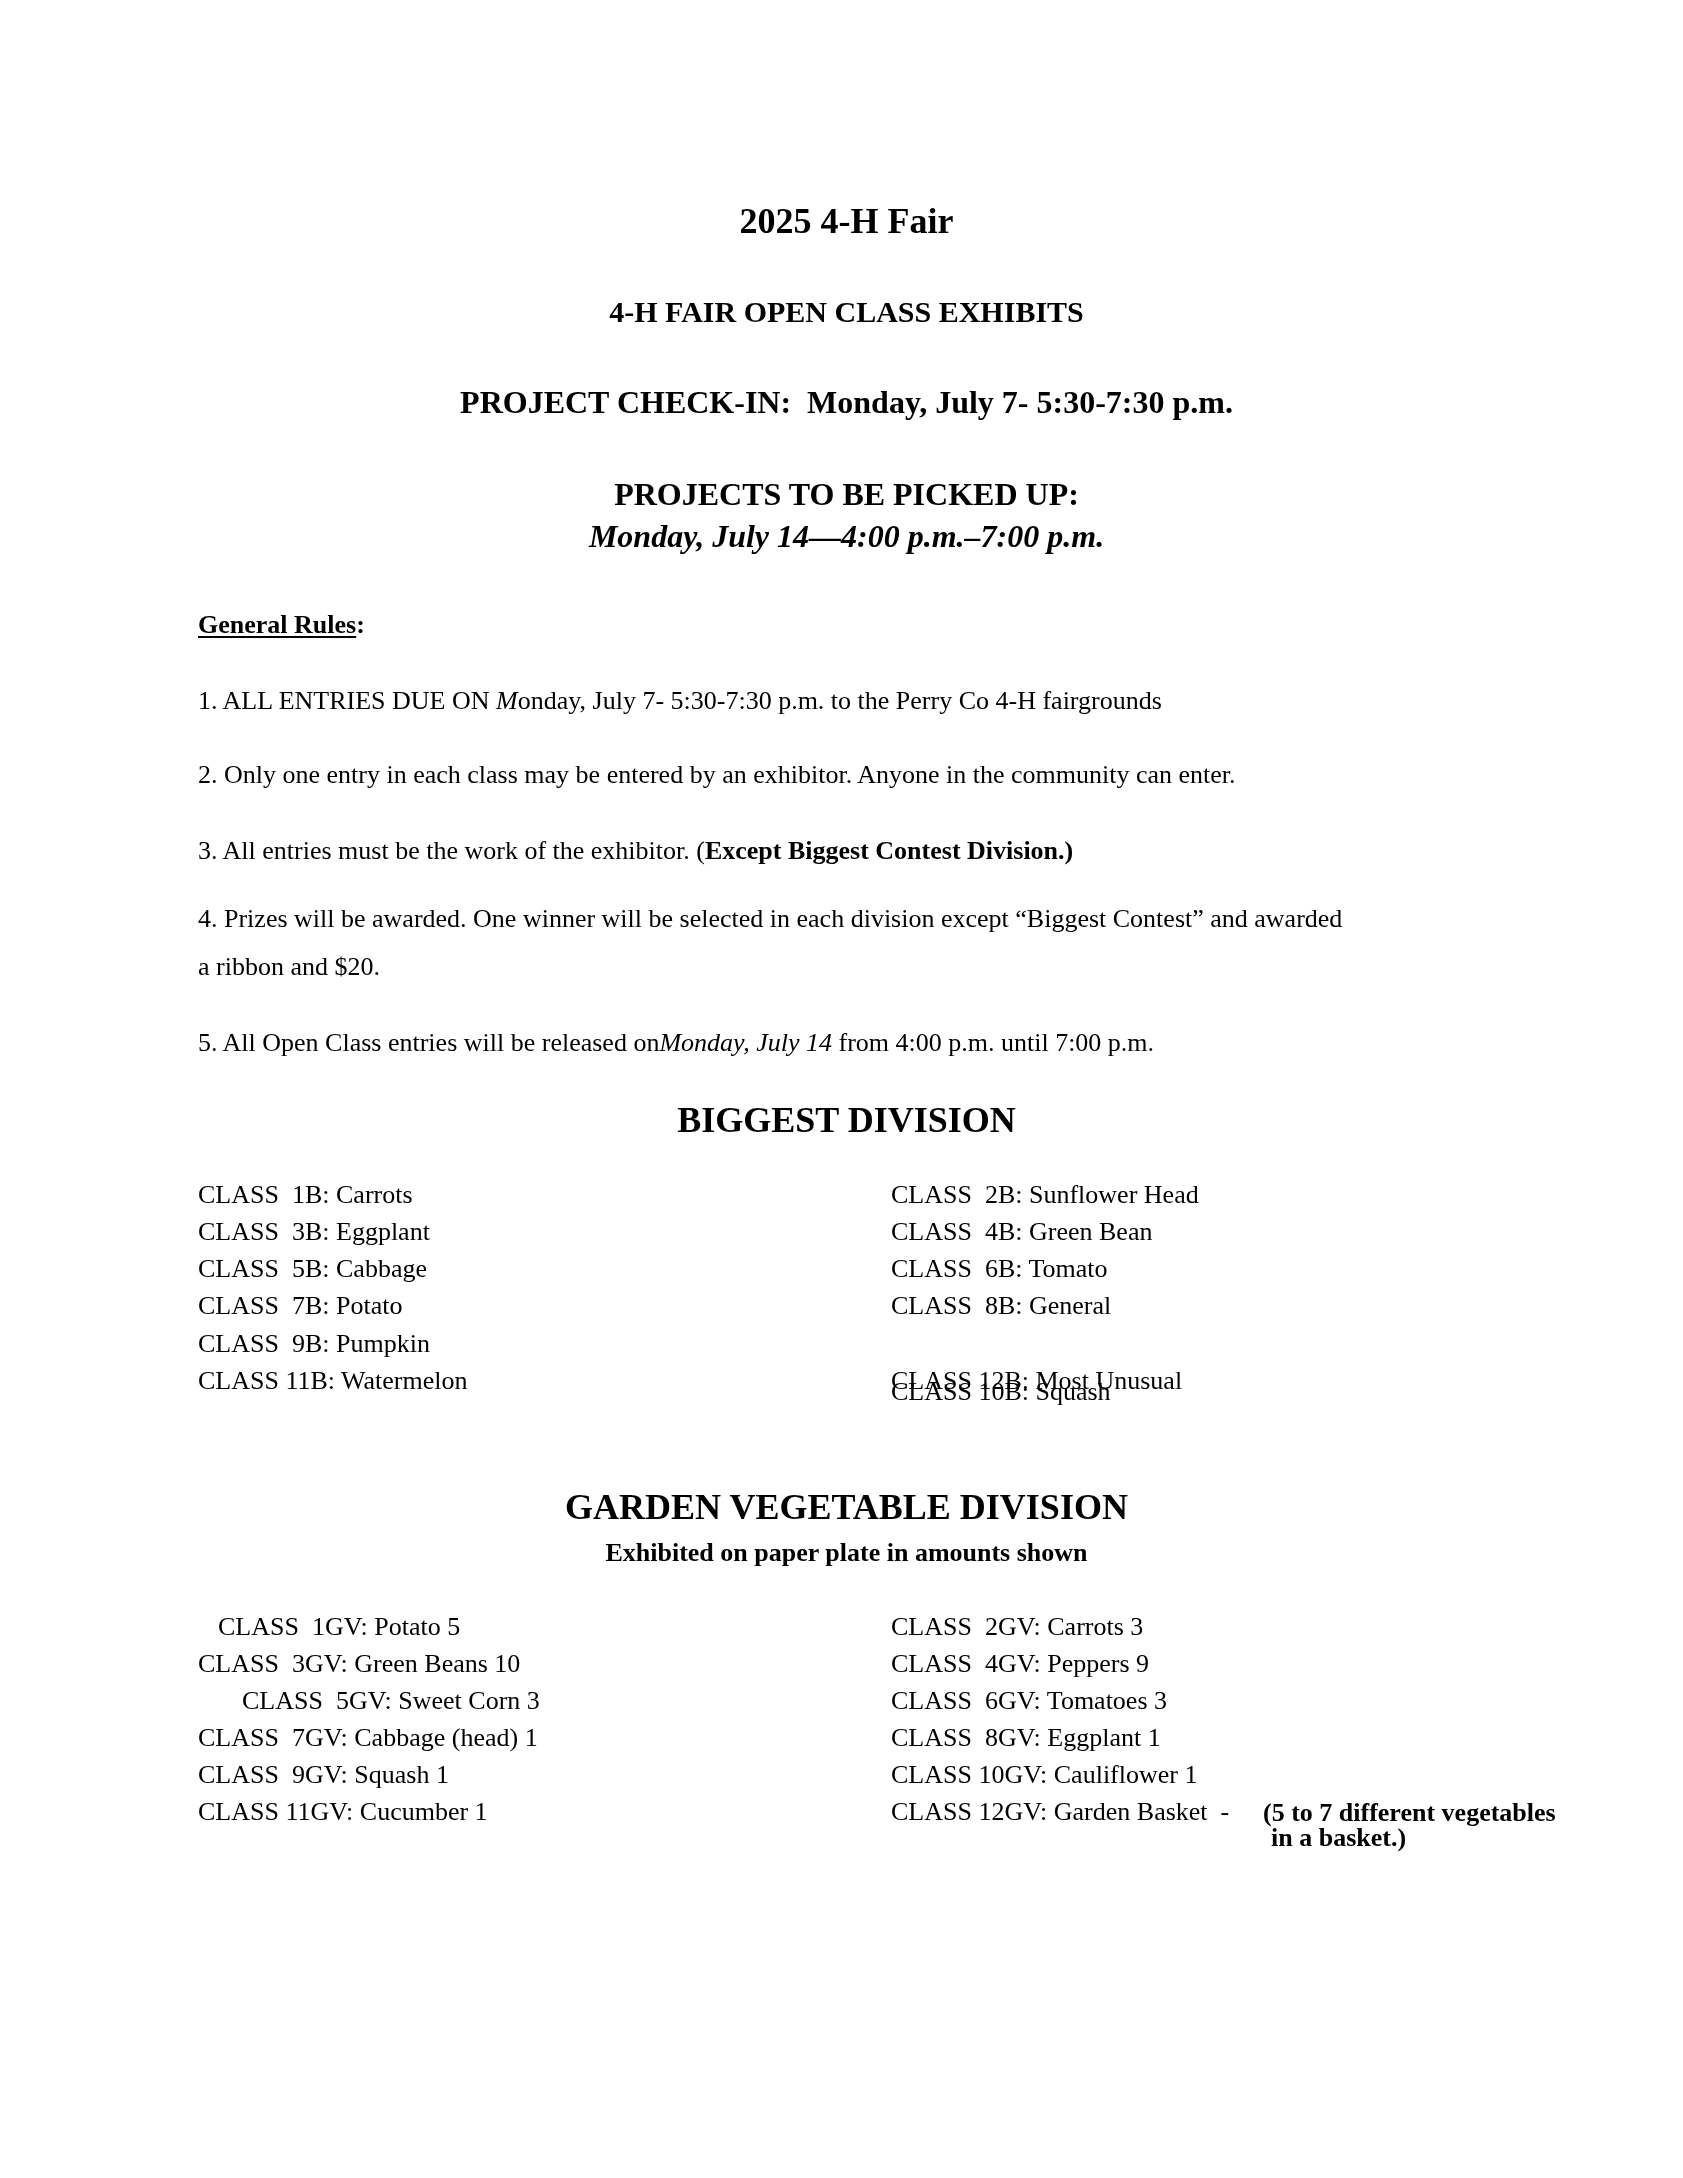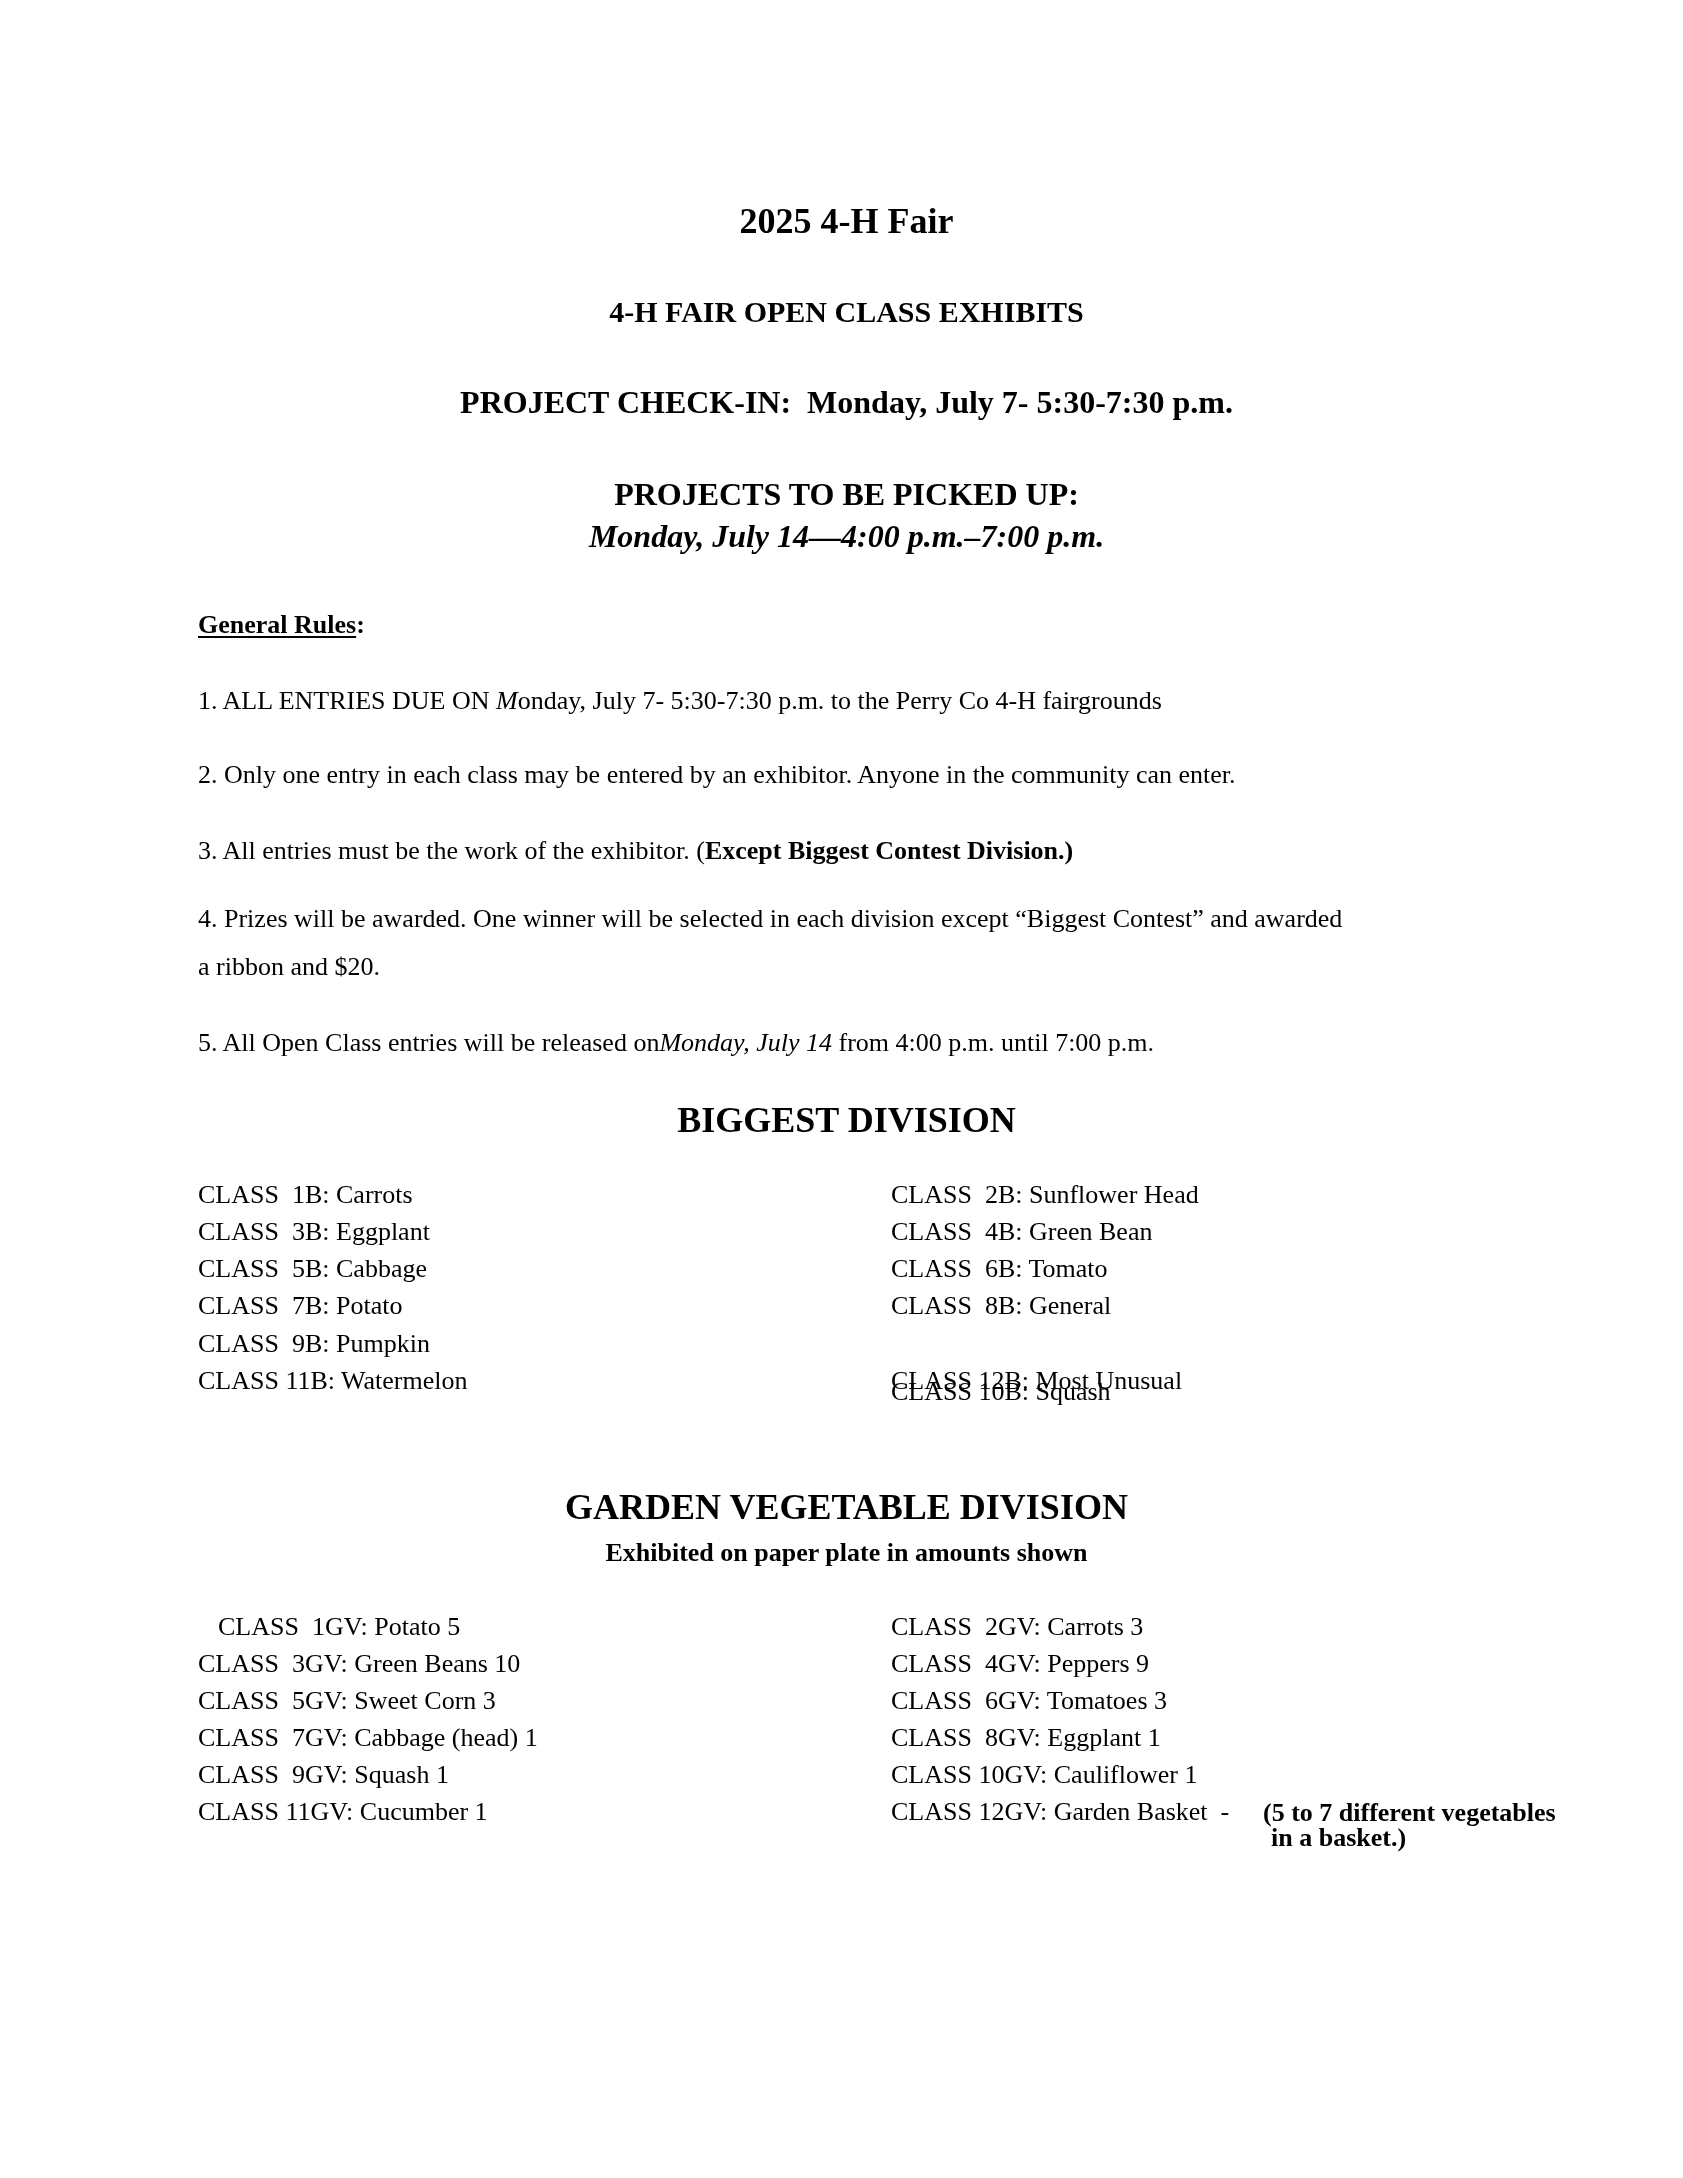--- a/index.html
+++ b/index.html
@@ -72,21 +72,21 @@
   <div class="abs cls" style="left:891px; top:1331px;"><span class="code" style="white-space:pre;margin-top:48px;">CLASS 10B:</span> <span>Squash</span></div>
   <div class="abs cls" style="left:891px; top:1368px;"><span class="code" style="white-space:pre;">CLASS 12B:</span> <span>Most Unusual</span></div>
 </div>
 
 <div class="abs center div-title" style="top:1489px;">GARDEN VEGETABLE DIVISION</div>
 <div class="abs center body-text bold" style="top:1540px;">Exhibited on paper plate in amounts shown</div>
 
 <div>
   <div class="abs cls" style="left:198px; top:1614px;margin-left:20px;"><span class="code" style="white-space:pre;">CLASS  1GV:</span>  <span>Potato 5</span></div>
   <div class="abs cls" style="left:198px; top:1651px;"><span class="code" style="white-space:pre;">CLASS  3GV:</span>  <span>Green Beans 10</span></div>
-  <div class="abs cls" style="left:198px; top:1688px;"><span class="code" style="white-space:pre;">CLASS  5GV:</span>  <span>Sweet Corn 3</span></div>
+  <div class="abs cls" style="left:198px; top:1688px;"><span class="code" style="white-space:pre;margin-left:44px;">CLASS  5GV:</span>  <span>Sweet Corn 3</span></div>
   <div class="abs cls" style="left:198px; top:1725px;"><span class="code" style="white-space:pre;">CLASS  7GV:</span>  <span>Cabbage (head) 1</span></div>
   <div class="abs cls" style="left:198px; top:1762px;"><span class="code" style="white-space:pre;">CLASS  9GV:</span>  <span>Squash 1</span></div>
   <div class="abs cls" style="left:198px; top:1799px;"><span class="code" style="white-space:pre;">CLASS 11GV:</span>  <span>Cucumber 1</span></div>
 
   <div class="abs cls" style="left:891px; top:1614px;"><span class="code" style="white-space:pre;">CLASS  2GV:</span>  <span>Carrots 3</span></div>
   <div class="abs cls" style="left:891px; top:1651px;"><span class="code" style="white-space:pre;">CLASS  4GV:</span>  <span>Peppers 9</span></div>
   <div class="abs cls" style="left:891px; top:1688px;"><span class="code" style="white-space:pre;">CLASS  6GV:</span>  <span>Tomatoes 3</span></div>
   <div class="abs cls" style="left:891px; top:1725px;"><span class="code" style="white-space:pre;">CLASS  8GV:</span>  <span>Eggplant 1</span></div>
   <div class="abs cls" style="left:891px; top:1762px;"><span class="code" style="white-space:pre;">CLASS 10GV:</span>  <span>Cauliflower 1</span></div>
   <div class="abs cls" style="left:891px; top:1799px;"><span class="code" style="white-space:pre;">CLASS 12GV:</span> <span style="white-space:pre;">Garden Basket  -</span></div>

